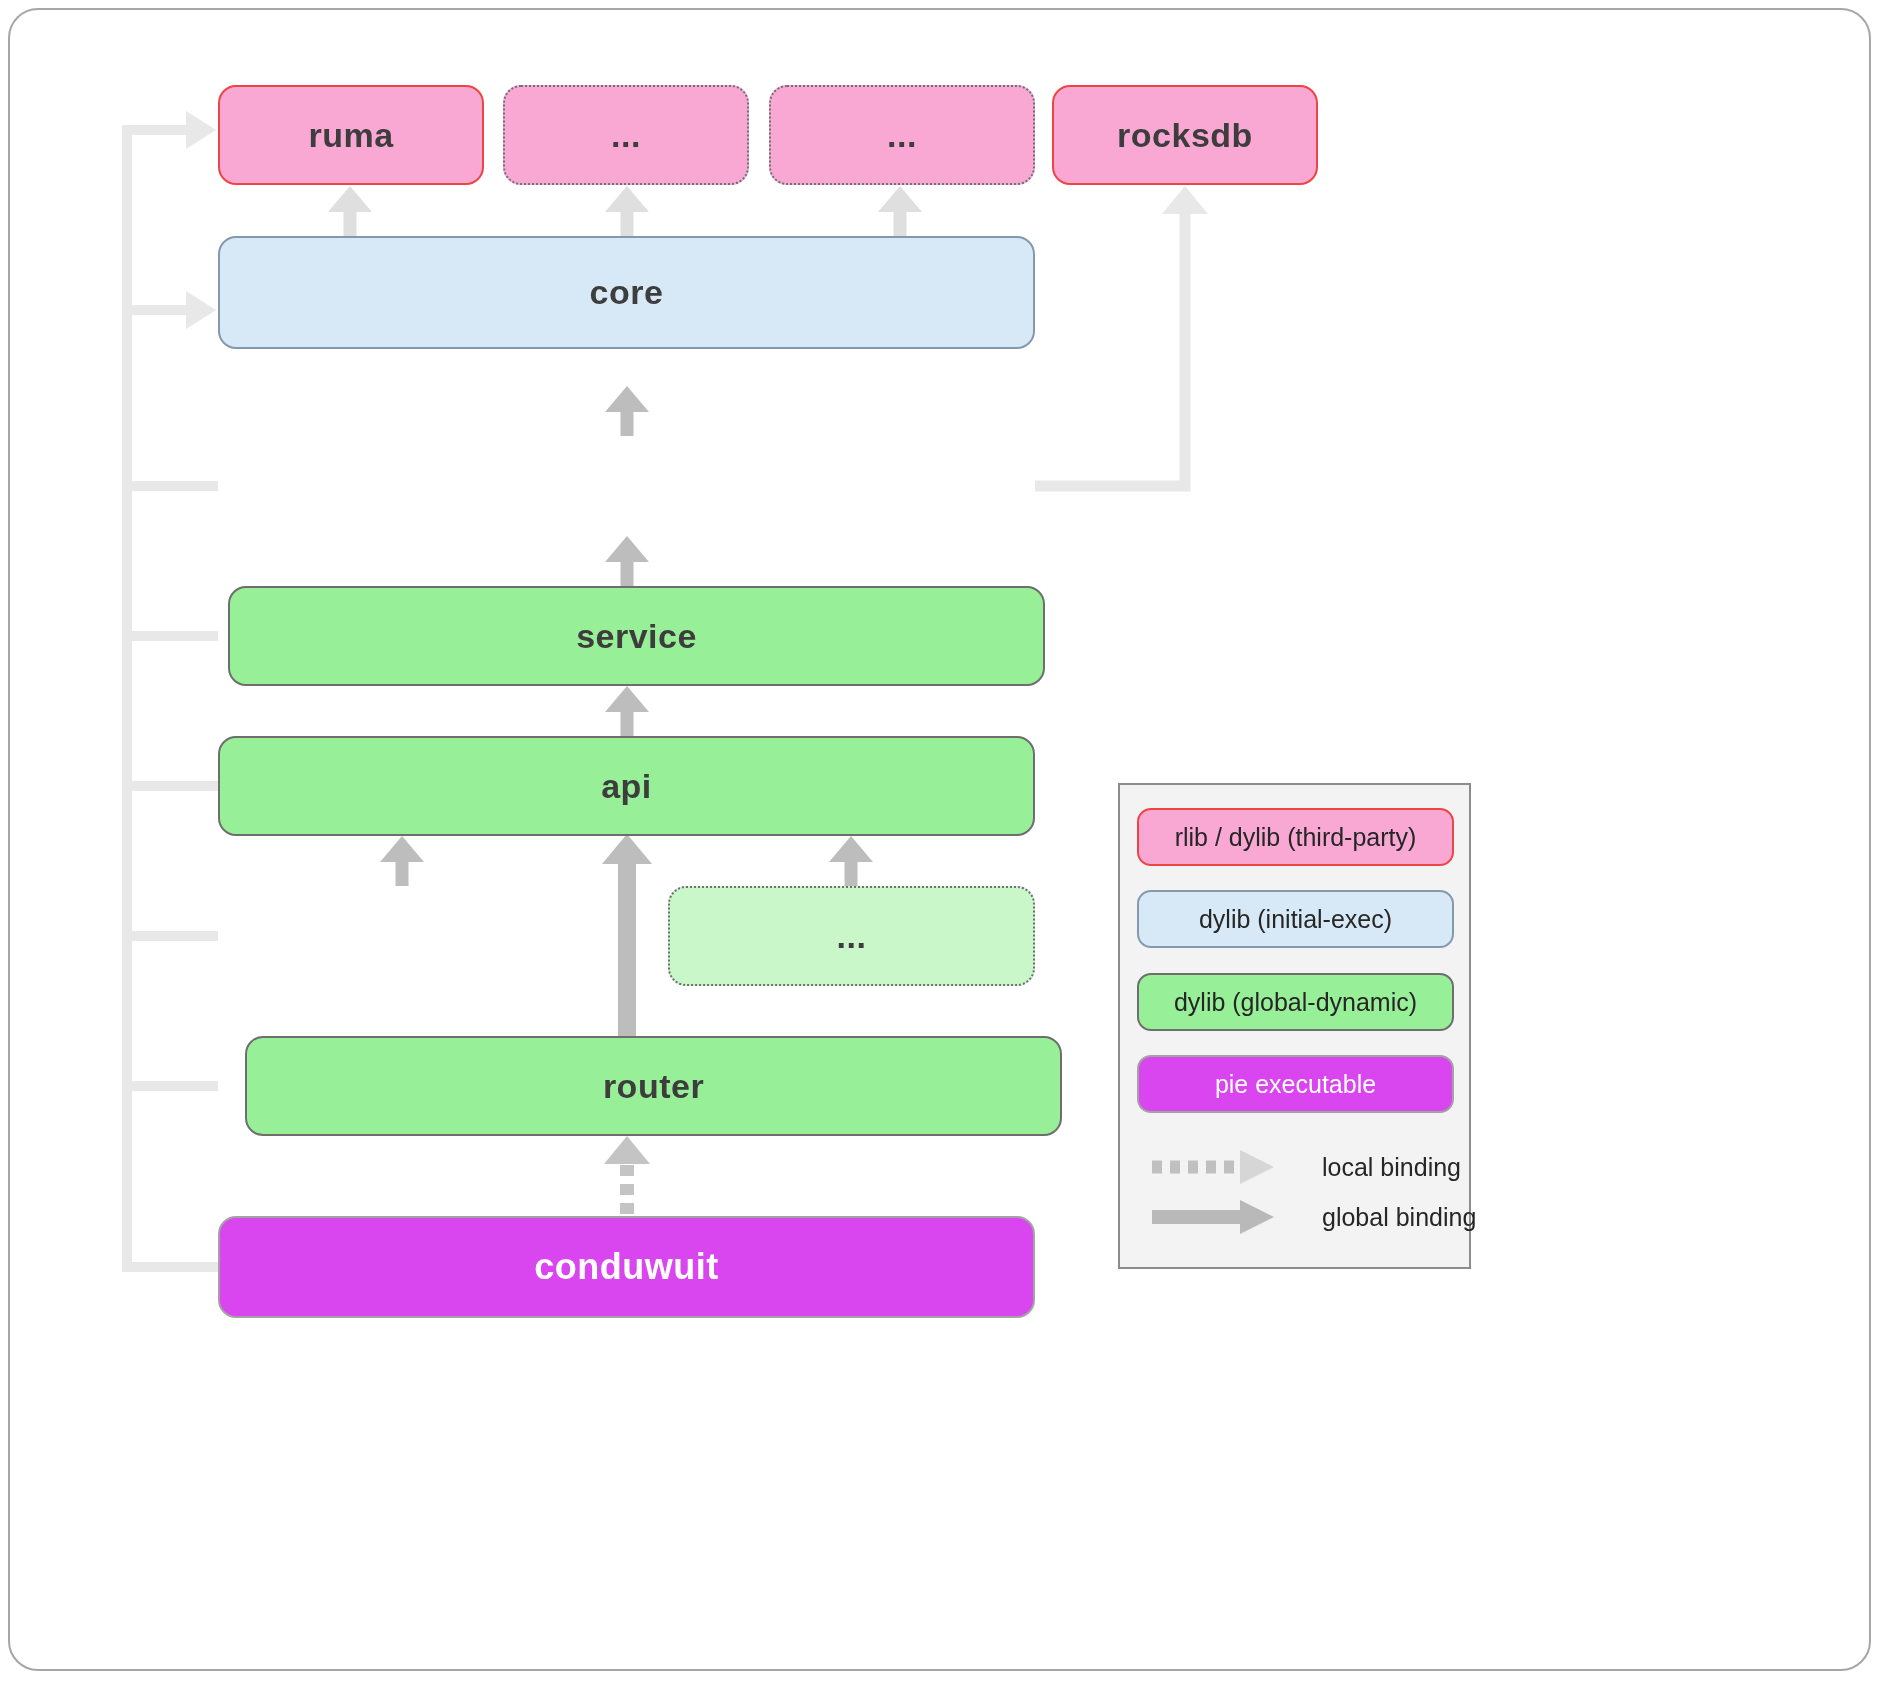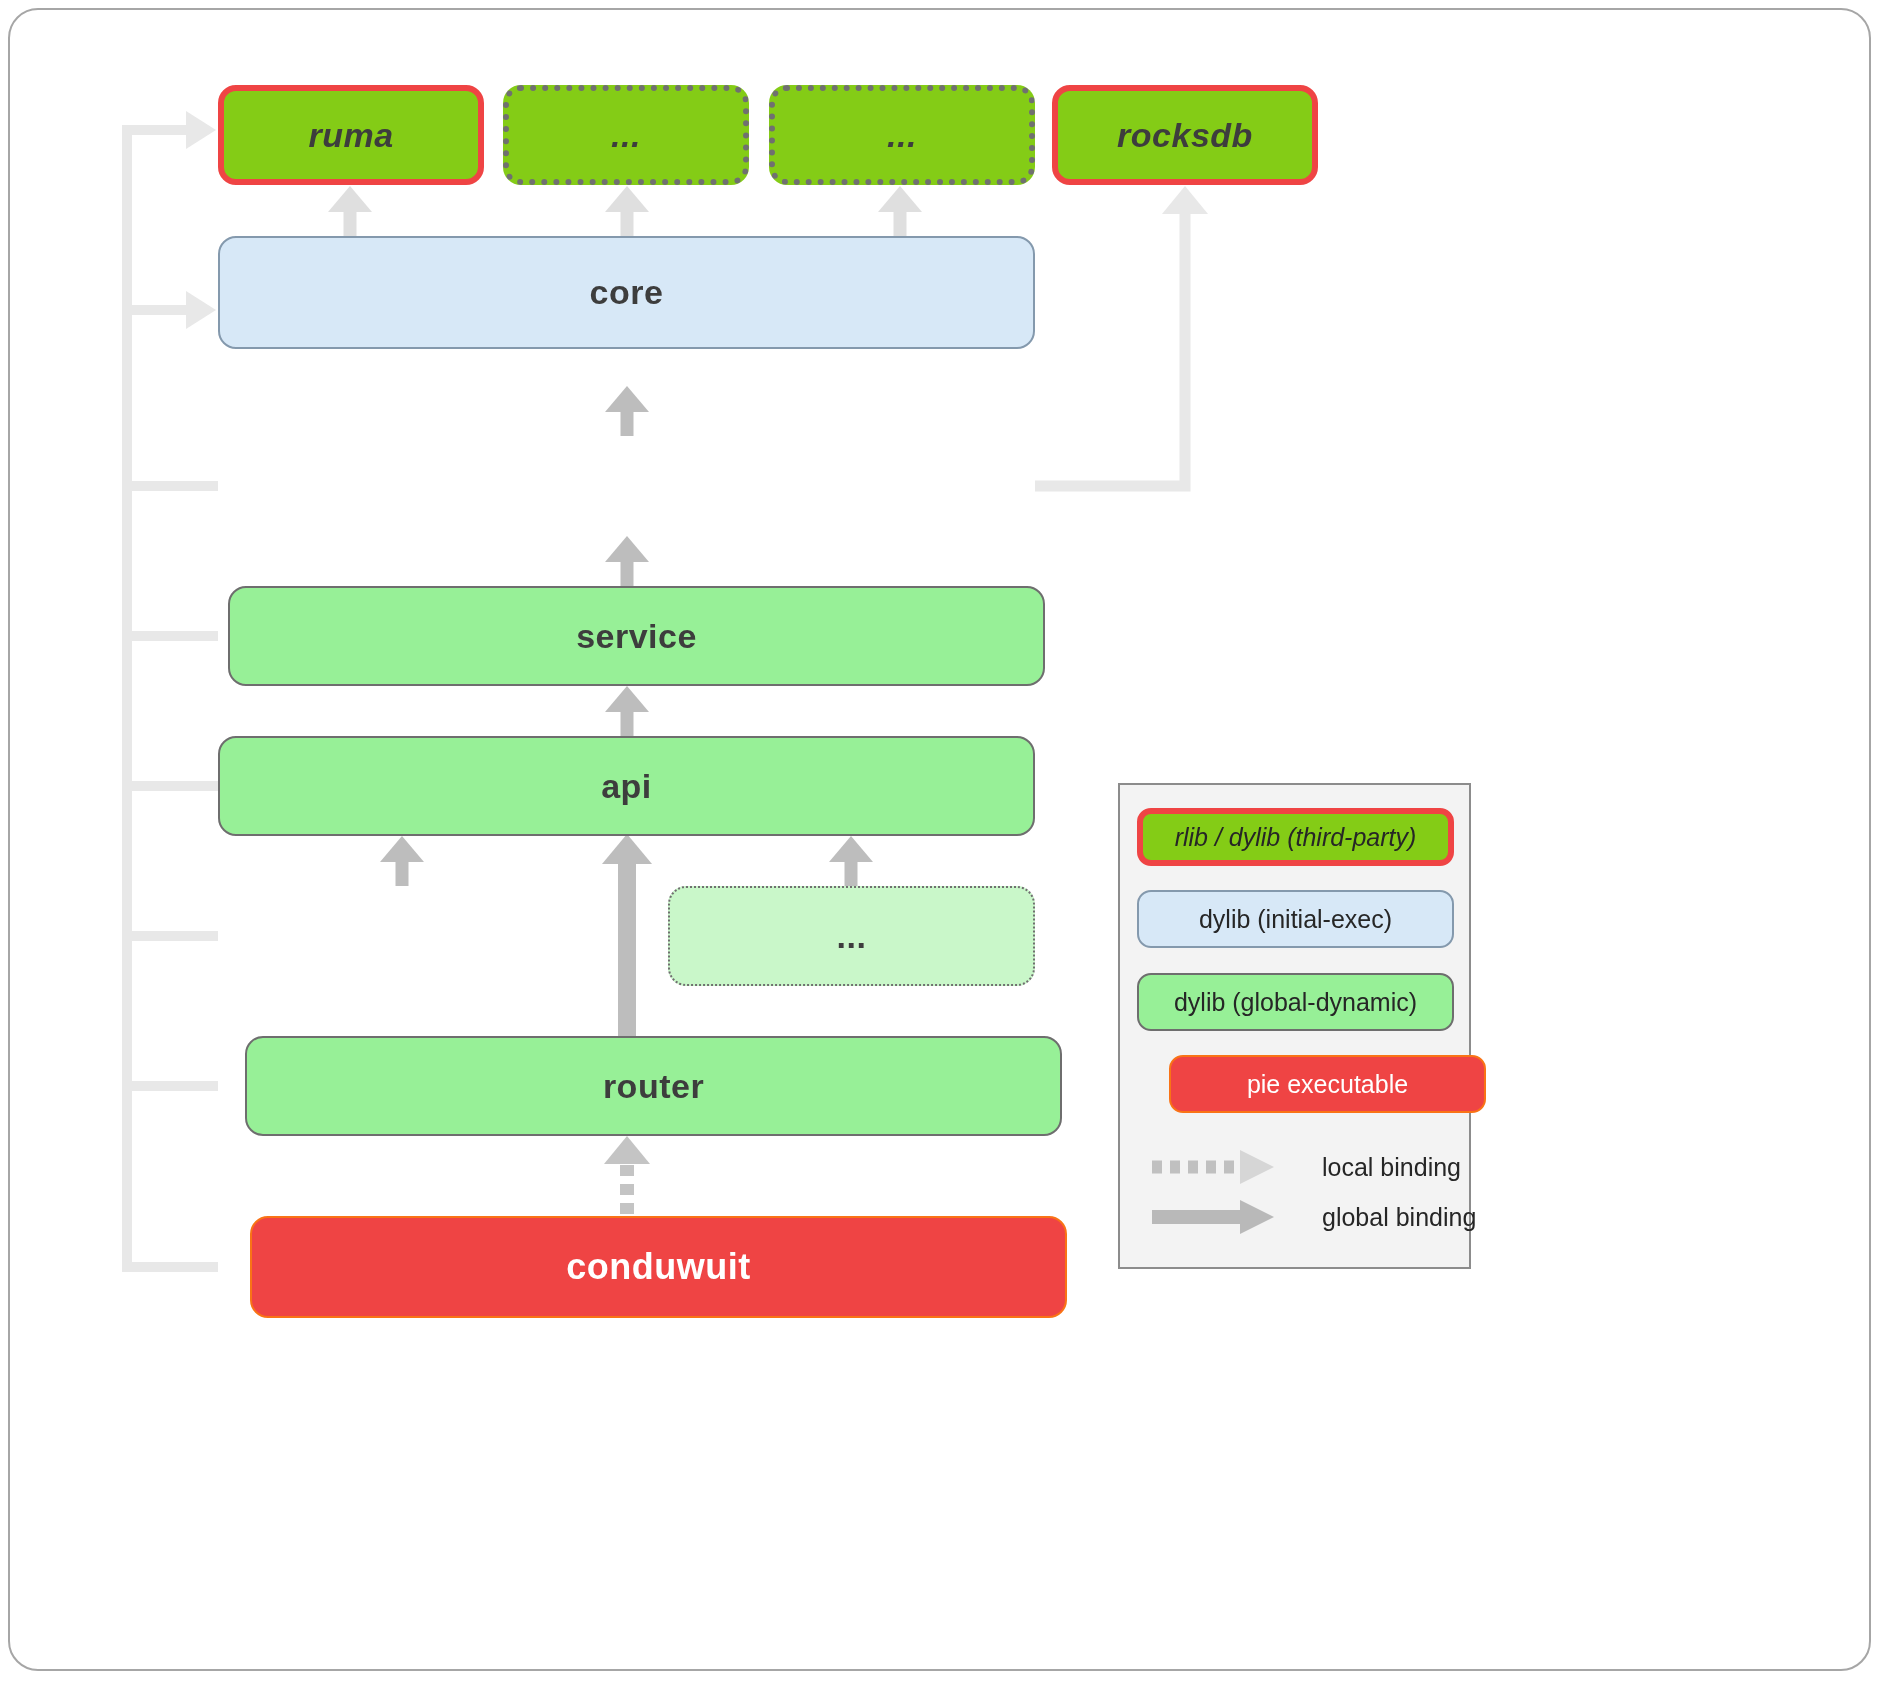--- a/index.html
+++ b/index.html
@@ -33,25 +33,25 @@
     box-sizing: border-box;
     display: flex;
     align-items: center;
     justify-content: center;
     border-radius: 18px;
     font-size: 34px;
     font-weight: 600;
     color: #3d3d3d;
     letter-spacing: 0.5px;
   }
-  .peach   { background: #84cc16; border: 6px solid #ef4444; font-style: italic; }
+  .peach   { background: #f9a8d4; border: 2px solid #ef4444; }
   .blue    { background: #d7e8f7; border: 2px solid #8499ad; }
   .green   { background: #97f097; border: 2px solid #6e6e6e; }
   .green-light { background: #c9f7c9; border: 2px dotted #707070; }
-  .navy    { background: #ef4444; border: 2px solid #f97316; color: #ffffff; margin-left: 32px; }
+  .navy    { background: #d946ef; border: 2px solid #a3a3a3; color: #ffffff; }
   .dotted  { border-style: dotted; border-color: #707070; }
 
   .legend {
     position: absolute;
     left: 1118px; top: 783px;
     width: 353px; height: 486px;
     background: #f3f3f3;
     border: 2px solid #8c8c8c;
     box-sizing: border-box;
   }

